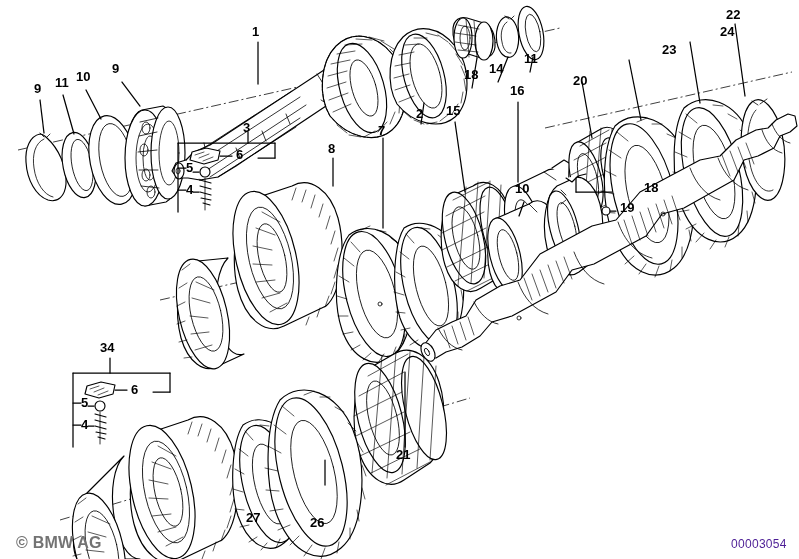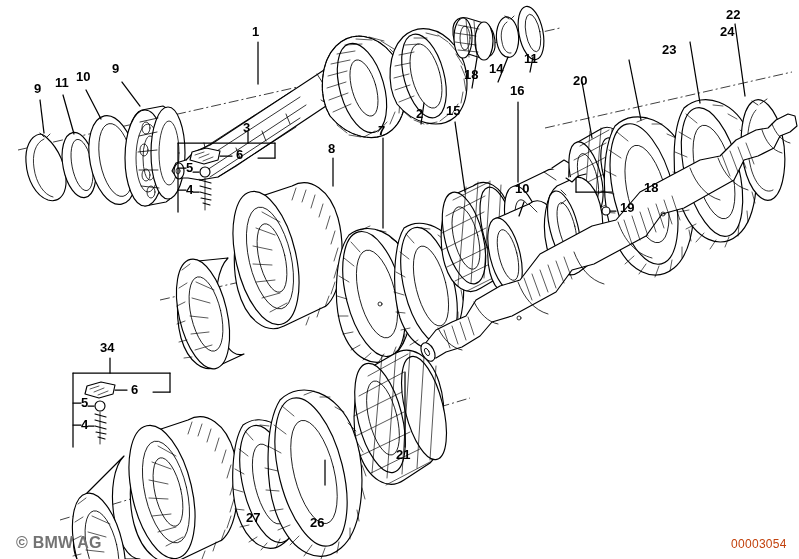--- a/index.html
+++ b/index.html
@@ -41,21 +41,21 @@
     letter-spacing:0.2px;
     color:#737373;
     white-space:nowrap;
   }
   #footer-right{
     position:absolute;
     left:731px;
     top:537px;
     font-family:"Liberation Sans", sans-serif;
     font-size:12px;
-    color:#c2410c;
+    color:#4c1d95;
     letter-spacing:0.3px;
     white-space:nowrap;
   }
   .cp{pointer-events:none;}
 </style>
 </head>
 <body>
 
 <div id="page">
 

